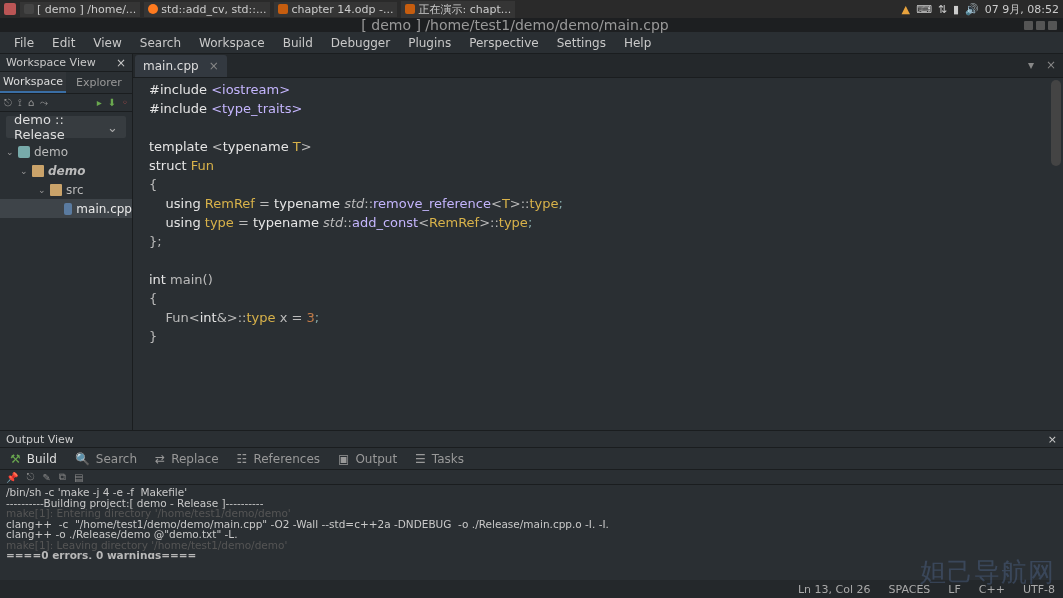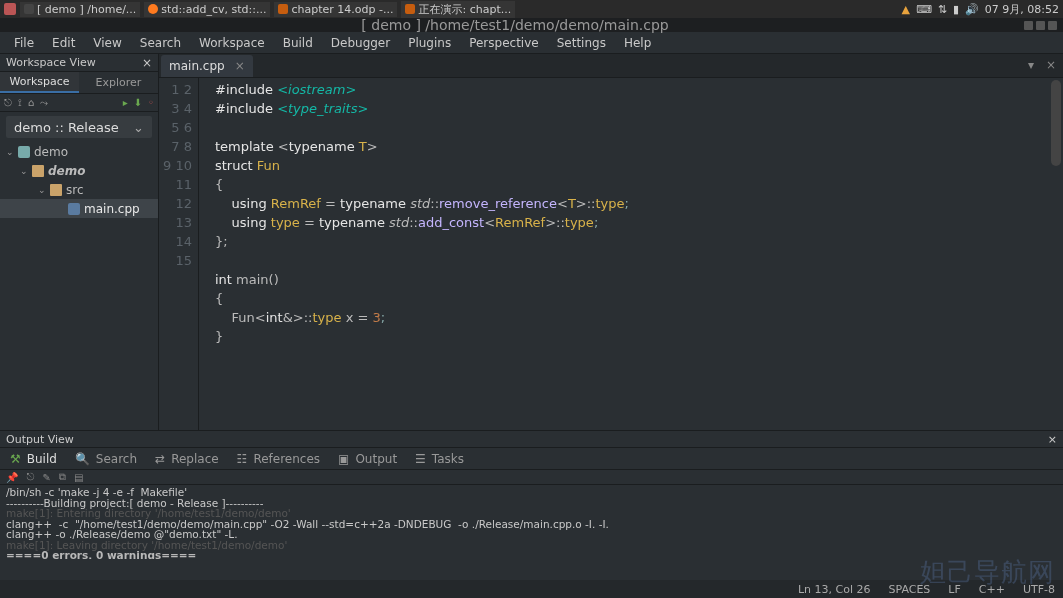--- a/index.html
+++ b/index.html
@@ -20,21 +20,21 @@
   .titlebar .wcb { width:9px; height:9px; background:#555; border-radius:1px; }
   
   
   .menubar { height: 22px; background: #2a2f33; border-bottom: 1px solid #1a1d1f; display: flex; align-items: center; padding: 0 6px; gap: 2px; font-size: 12px; color: #c9c9c9; }
   .menubar .mi { padding: 2px 8px; cursor: pointer; }
   
   
   .mainrow { display: flex; height: 376px; }
   
   
-  .leftpanel { width: 159px; background: #2a2f33; display: flex; flex-direction: column; border-right: 1px solid #1a1d1f; }
+  .leftpanel { width: 133px; background: #2a2f33; display: flex; flex-direction: column; border-right: 1px solid #1a1d1f; }
   .panel-title { height: 18px; background: #2a2f33; border-bottom: 1px solid #1a1d1f; display: flex; align-items: center; padding: 0 6px; font-size: 11px; color: #c9c9c9; }
   .panel-title .x { margin-left: auto; cursor: pointer; font-size: 12px; }
   .panel-tabs { display: flex; height: 22px; border-bottom: 1px solid #1a1d1f; }
   .panel-tabs .pt { flex: 1; display: flex; align-items: center; justify-content: center; font-size: 11px; color: #999; cursor: pointer; }
   .panel-tabs .pt.active { color: #ddd; border-bottom: 2px solid #3a6ea5; background:#313539; }
   .panel-tools { height: 18px; display: flex; align-items: center; gap: 6px; padding: 0 4px; font-size: 11px; border-bottom:1px solid #1a1d1f; }
   .panel-tools .tl { color: #999; cursor: pointer; font-size:10px; }
   .panel-tools .tl.green { color: #6aa84f; }
   .panel-tools .tl.red { color: #cc5555; }
   
@@ -61,21 +61,21 @@
   .editor-tabs .etab .x { margin-left:10px; color:#888; cursor:pointer; }
   .editor-tabs .rside { position:absolute; right:4px; top:3px; display:flex; gap:4px; }
   .editor-tabs .rside .btn { width:16px; height:16px; display:flex; align-items:center; justify-content:center; color:#888; cursor:pointer; }
   
   .code-area { flex:1; display:flex; font-family: "DejaVu Sans Mono", monospace; font-size: 13px; line-height: 19px; position:relative; }
   .gutter { width: 40px; background:#2a2f33; text-align:right; color:#5a6269; border-right:1px solid #1a1d1f; padding:2px 6px 0 0; }
   .fold-col { width: 12px; background:#2a2f33; }
   .codetext { flex:1; padding:2px 0 0 4px; color:#bbb; white-space:pre; position:relative; }
   .code-scroll { position:absolute; right:0; top:0; width:14px; height:100%; background:transparent; }
   .code-thumb { position:absolute; right:2px; top:2px; width:10px; height:86px; background:#444; border-radius:5px; }
-  .c-inc { color:#14b8a6;font-style:italic; }
+  .c-inc { color:#c4b5fd; }
   .c-kw { color:#e5e5e5; }
   .c-type { color:#d8b24a; }
   .c-ns { color:#bbbbbb; font-style:italic; }
   .c-fn { color:#c4b5fd; }
   .c-num { color:#c17b49; }
   .c-punc { color:#8aa; }
   
   
   .output { position:relative; }
   .output-title { height:18px; background:#2a2f33; border-top:1px solid #1a1d1f; border-bottom:1px solid #1a1d1f; display:flex; align-items:center; padding:0 6px; font-size:11px; color:#ccc;gap:12px; }
@@ -208,36 +208,20 @@
       <div class="etab">
         <span>main.cpp</span>
         <span class="x">×</span>
       </div>
       <div class="rside">
         <span class="btn">▾</span>
         <span class="btn">×</span>
       </div>
     </div>
     <div class="code-area">
-      <div class="gutter">
-1
-2
-3
-4
-5
-6
-7
-8
-9
-10
-11
-12
-13
-14
-15</div>
       <div class="fold-col"></div>
       <div class="codetext"><span class="c-kw">#include </span><span class="c-inc">&lt;iostream&gt;</span>
 <span class="c-kw">#include </span><span class="c-inc">&lt;type_traits&gt;</span>
 
 <span class="c-kw">template </span><span>&lt;</span><span class="c-kw">typename </span><span class="c-type">T</span><span>&gt;</span>
 <span class="c-kw">struct </span><span class="c-type">Fun</span>
 <span>{</span>
 <span class="c-kw">    using </span><span class="c-type">RemRef </span><span>= </span><span class="c-kw">typename </span><span class="c-ns">std</span><span>::</span><span class="c-fn">remove_reference</span><span>&lt;</span><span class="c-type">T</span><span>&gt;::</span><span class="c-type">type</span><span class="c-punc">;</span>
 <span class="c-kw">    using </span><span class="c-type">type </span><span>= </span><span class="c-kw">typename </span><span class="c-ns">std</span><span>::</span><span class="c-fn">add_const</span><span>&lt;</span><span class="c-type">RemRef</span><span>&gt;::</span><span class="c-type">type</span><span class="c-punc">;</span>
 <span>};</span>

